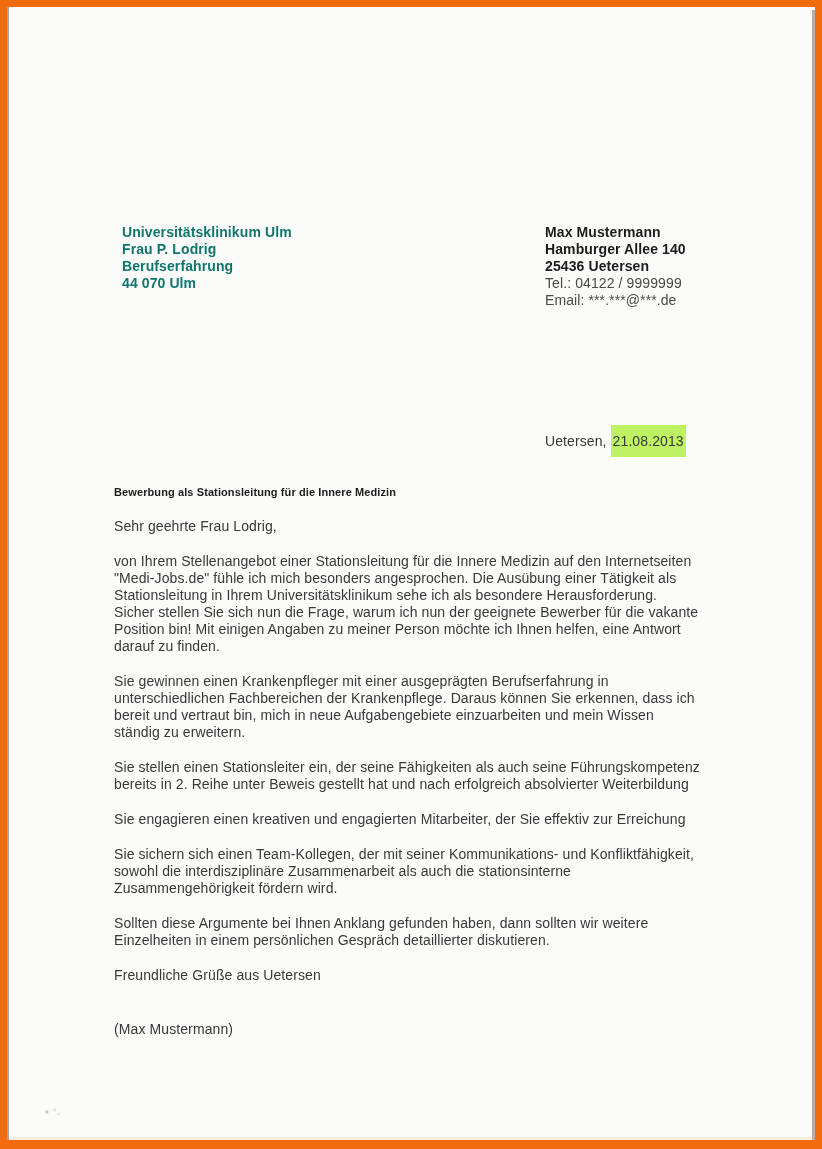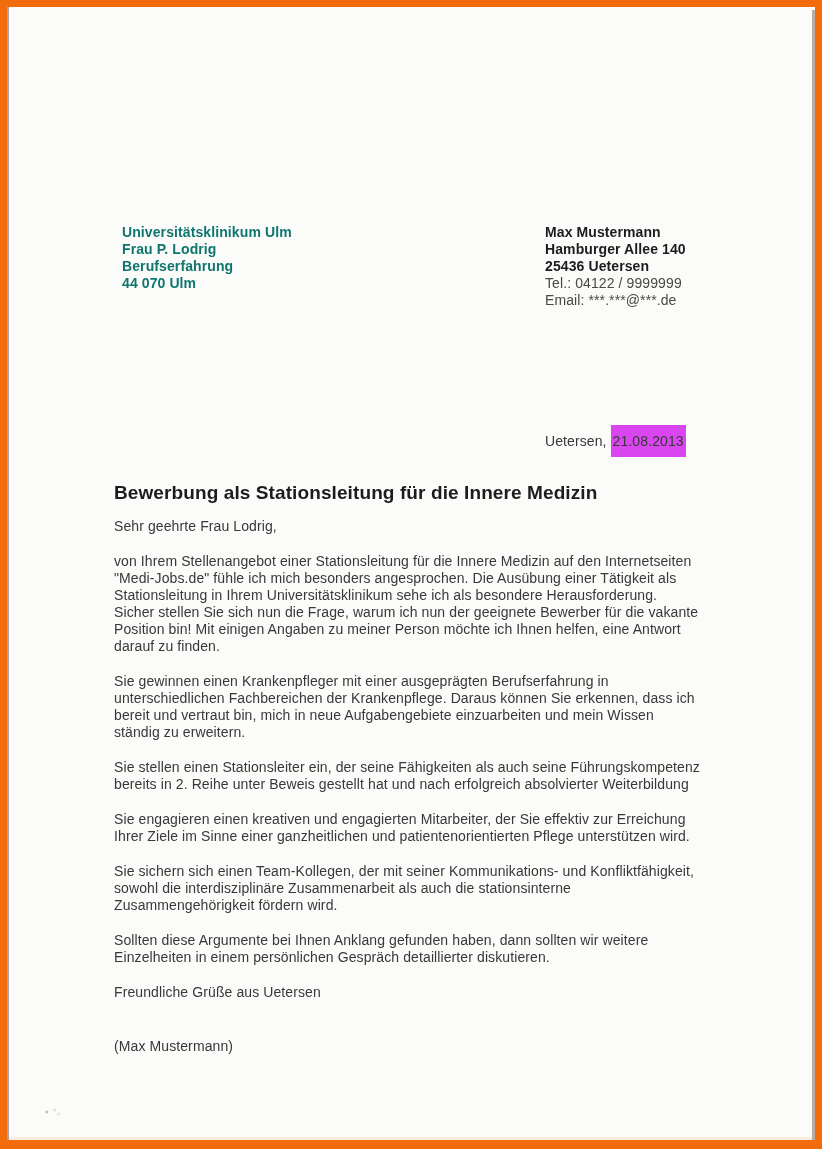--- a/index.html
+++ b/index.html
@@ -40,26 +40,26 @@
     color: #383838;
     letter-spacing: 0.1px;
   }
   .bold { font-weight: bold; color: #1c1c1c; }
   .muted { color: #4b4845; }
   .addr-left  { position: absolute; left: 107px; top: 217px; }
   .addr-left .line { font-weight: bold; color: #0f766e; white-space: nowrap; margin-left: 8px; }
   .addr-right { position: absolute; left: 538px; top: 217px; }
   .addr-right div { white-space: nowrap; }
   .date-line { position: absolute; left: 538px; top: 426px; white-space: nowrap; }
-  .date-shaded { background: #d946ef; padding: 8px 2px; margin-left: 4px; }
+  .date-shaded { background: #bef264; padding: 8px 2px; margin-left: 4px; }
   .letter-body { position: absolute; left: 107px; top: 477px; width: 668px; }
   .subject {
     font-weight: bold;
     color: #1c1c1c;
-    font-size: 19px;
+    font-size: 11px;
     line-height: 17px;
     margin-bottom: 17px;
     white-space: nowrap;
   }
   .para { margin-bottom: 18px; }
   .para .line { white-space: nowrap; }
   .signature { margin-top: 37px; white-space: nowrap; }
   .scan-artifact {
     position: absolute; left: 36px; top: 1100px;
     width: 26px; height: 10px;
@@ -117,21 +117,20 @@
           <div class="line">unterschiedlichen Fachbereichen der Krankenpflege. Daraus können Sie erkennen, dass ich</div>
           <div class="line">bereit und vertraut bin, mich in neue Aufgabengebiete einzuarbeiten und mein Wissen</div>
           <div class="line">ständig zu erweitern.</div>
         </div>
       <div class="para">
           <div class="line">Sie stellen einen Stationsleiter ein, der seine Fähigkeiten als auch seine Führungskompetenz</div>
           <div class="line">bereits in 2. Reihe unter Beweis gestellt hat und nach erfolgreich absolvierter Weiterbildung</div>
         </div>
       <div class="para">
           <div class="line">Sie engagieren einen kreativen und engagierten Mitarbeiter, der Sie effektiv zur Erreichung</div>
-          <div class="line">Ihrer Ziele im Sinne einer ganzheitlichen und patientenorientierten Pflege unterstützen wird.</div>
         </div>
       <div class="para">
           <div class="line">Sie sichern sich einen Team-Kollegen, der mit seiner Kommunikations- und Konfliktfähigkeit,</div>
           <div class="line">sowohl die interdisziplinäre Zusammenarbeit als auch die stationsinterne</div>
           <div class="line">Zusammengehörigkeit fördern wird.</div>
         </div>
       <div class="para">
           <div class="line">Sollten diese Argumente bei Ihnen Anklang gefunden haben, dann sollten wir weitere</div>
           <div class="line">Einzelheiten in einem persönlichen Gespräch detaillierter diskutieren.</div>
         </div>

